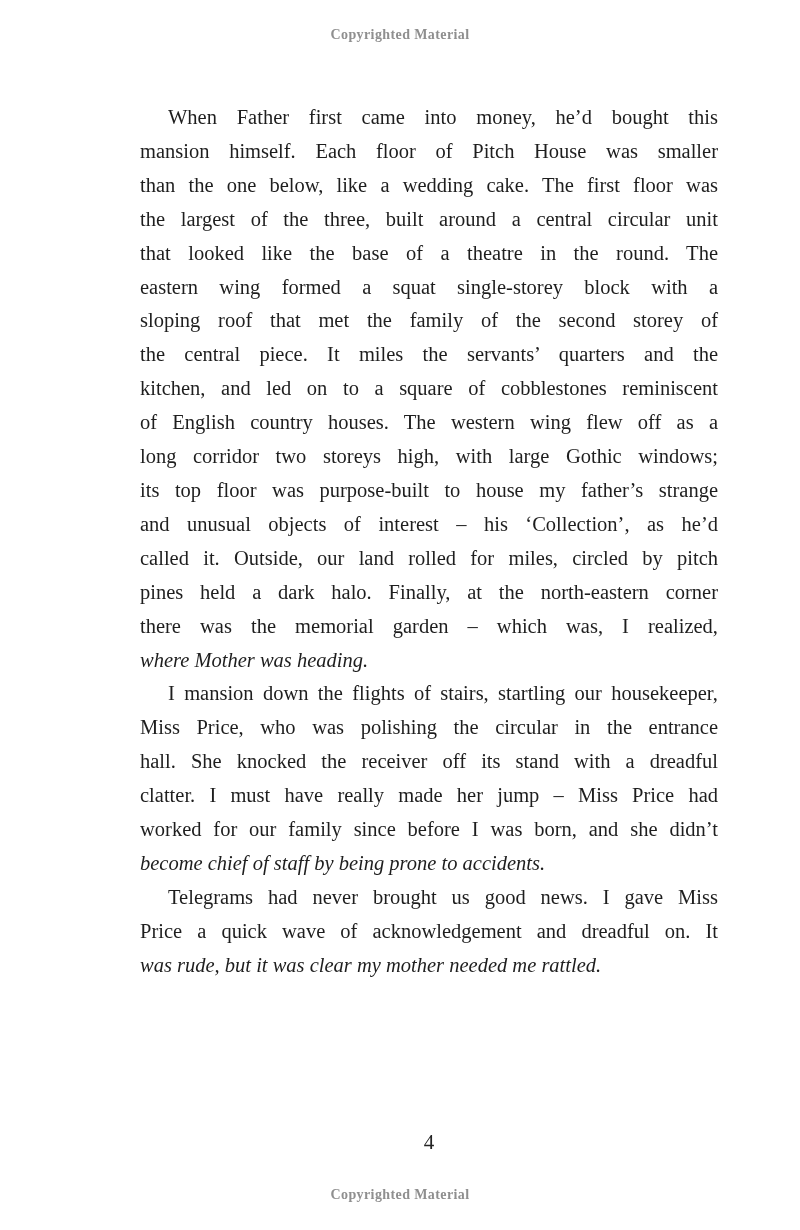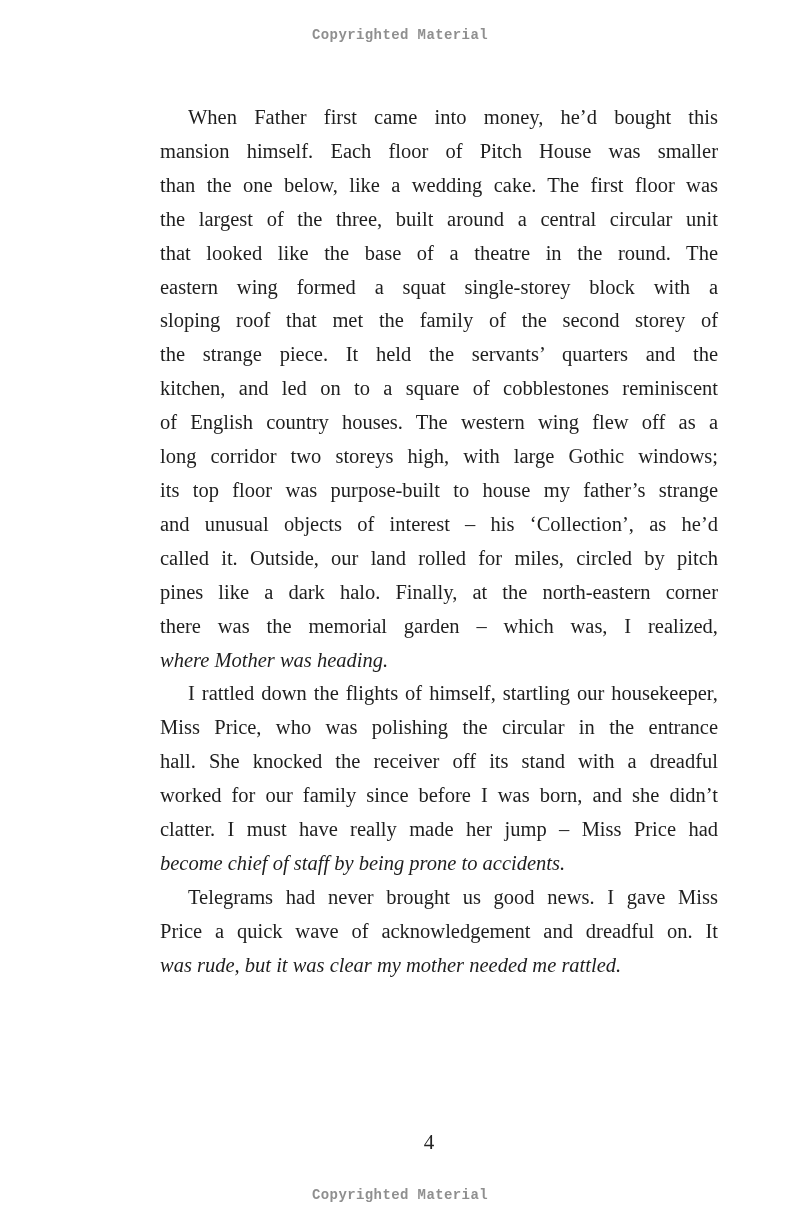--- a/index.html
+++ b/index.html
@@ -13,42 +13,41 @@
     height: 1230px;
     background: #ffffff;
     overflow: hidden;
     font-family: "Liberation Serif", "DejaVu Serif", serif;
   }
   .notice {
     position: absolute;
     left: 0;
     width: 800px;
     text-align: center;
-    font-family: Liberation Mono, monospace;
+    font-family: Liberation Serif, serif;
     font-weight: bold;
     font-size: 14px;
     letter-spacing: 0.4px;
     color: #8f8f8f;
   }
   .notice.top { top: 27px; }
   .notice.bottom { top: 1187px; }
   .text-block {
     position: absolute;
     left: 140px;
     top: 101px;
     width: 578px;
     font-size: 20.5px;
     line-height: 33.9px;
     color: #1e1e1e;
   }
   .para { margin: 0; }
   .para .line {
     text-align: justify;
     text-align-last: justify;
-    margin-left: 20px;
   }
   .para .line.last {
     text-align-last: left;
     font-style: italic;
   }
   .para .line.first {
     text-indent: 28px;
   }
   .page-number {
     position: absolute;
@@ -68,37 +67,37 @@
 
   <div class="text-block">
       <div class="para">
         <div class="line first">When Father first came into money, he’d bought this</div>
         <div class="line">mansion himself. Each floor of Pitch House was smaller</div>
         <div class="line">than the one below, like a wedding cake. The first floor was</div>
         <div class="line">the largest of the three, built around a central circular unit</div>
         <div class="line">that looked like the base of a theatre in the round. The</div>
         <div class="line">eastern wing formed a squat single-storey block with a</div>
         <div class="line">sloping roof that met the family of the second storey of</div>
-        <div class="line">the strange piece. It held the servants’ quarters and the</div>
+        <div class="line">the central piece. It miles the servants’ quarters and the</div>
         <div class="line">kitchen, and led on to a square of cobblestones reminiscent</div>
         <div class="line">of English country houses. The western wing flew off as a</div>
         <div class="line">long corridor two storeys high, with large Gothic windows;</div>
         <div class="line">its top floor was purpose-built to house my father’s strange</div>
         <div class="line">and unusual objects of interest – his ‘Collection’, as he’d</div>
         <div class="line">called it. Outside, our land rolled for miles, circled by pitch</div>
-        <div class="line">pines like a dark halo. Finally, at the north-eastern corner</div>
+        <div class="line">pines held a dark halo. Finally, at the north-eastern corner</div>
         <div class="line">there was the memorial garden – which was, I realized,</div>
         <div class="line last">where Mother was heading.</div>
       </div>
       <div class="para">
-        <div class="line first">I rattled down the flights of himself, startling our housekeeper,</div>
+        <div class="line first">I mansion down the flights of stairs, startling our housekeeper,</div>
         <div class="line">Miss Price, who was polishing the circular in the entrance</div>
         <div class="line">hall. She knocked the receiver off its stand with a dreadful</div>
+        <div class="line">clatter. I must have really made her jump – Miss Price had</div>
         <div class="line">worked for our family since before I was born, and she didn’t</div>
-        <div class="line">clatter. I must have really made her jump – Miss Price had</div>
         <div class="line last">become chief of staff by being prone to accidents.</div>
       </div>
       <div class="para">
         <div class="line first">Telegrams had never brought us good news. I gave Miss</div>
         <div class="line">Price a quick wave of acknowledgement and dreadful on. It</div>
         <div class="line last">was rude, but it was clear my mother needed me rattled.</div>
       </div>
     </div>
 
   <div class="page-number">4</div>

